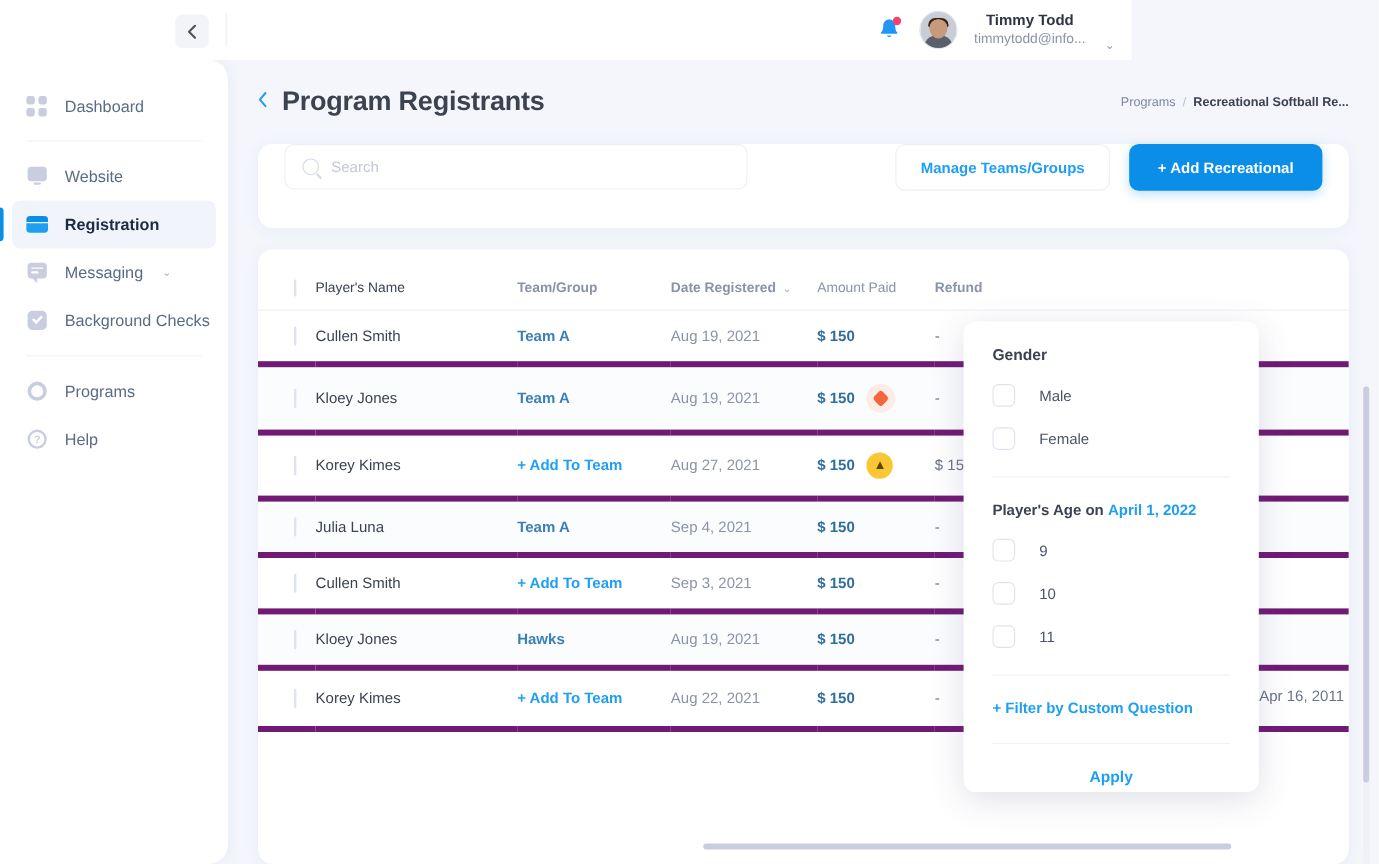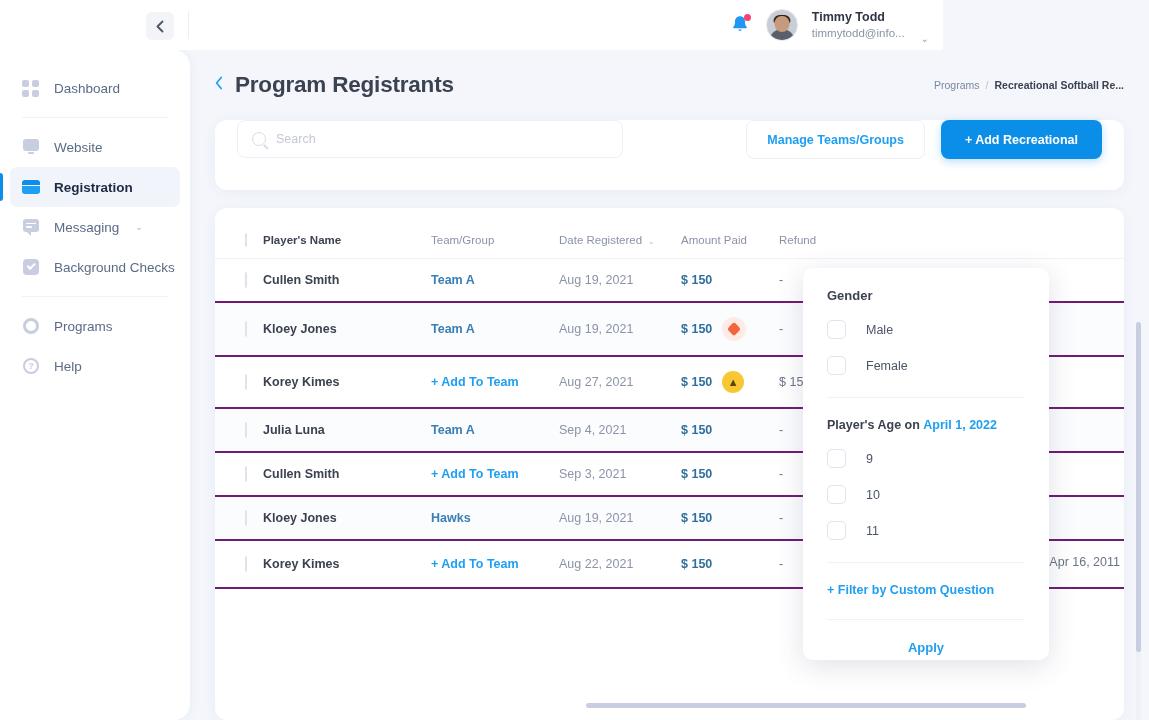--- a/index.html
+++ b/index.html
@@ -8,21 +8,21 @@
     font-family: "Liberation Sans", sans-serif;
     background: #ffffff;
     overflow: hidden;
   }
   #app { position: relative; width: 1149px; height: 720px; background: #f4f6fc; }
 
   
   .topbar {
     position: absolute; top: 0; left: 0; width: 943px; height: 50px;
     background: #ffffff; z-index: 40;
-    display: flex; align-items: center;
+    display: flex; align-items: center; text-align: center;
   }
   .collapse-btn {
     position: absolute; left: 146px; top: 12px;
     width: 28px; height: 28px; border-radius: 6px; background: #f3f4f8;
     display: flex; align-items: center; justify-content: center;
     color: #4b5563; font-size: 14px; cursor: pointer;
   }
   .topbar-divider {
     position: absolute; left: 188px; top: 11px; width: 1px; height: 28px;
     background: #eceef4;
@@ -136,29 +136,29 @@
   .table-title { font-size: 15px; font-weight: 800; color:#3b4250; }
   .filters-btn {
     margin-left:auto; height:36px; padding: 0 17px; background:#f4f7fd; border:0; border-radius:8px;
     color:#1e9ff2; font-size:12.5px; font-weight:700; cursor:pointer; font-family:inherit;
     display:flex; align-items:center; gap:18px;
   }
   .filters-caret { font-size:10px; color:#1e9ff2; }
 
   table { width:100%; border-collapse: collapse; margin-top: 14px; table-layout: fixed; }
   thead th {
-    font-size:11.5px; font-weight:400; color:#8b93a7; text-align:left;
+    font-size:11.5px; font-weight:700; color:#8b93a7; text-align:left;
     padding: 12px 0; border-bottom:1px solid #f0f2f8; white-space:nowrap;
   }
   tbody td {
-    font-size:12.5px; padding: 14px 0; border-bottom:2px solid #701a75; white-space:nowrap;
+    font-size:12.5px; padding: 14px 0; border-bottom:5px solid #701a75; white-space:nowrap;
   }
   tbody tr:nth-child(even) td { background: #fbfcfe; }
   .c-check{width:48px; padding-left:30px !important;}
-  .c-name{width:168px; font-weight:700; color:#3b4250;}
+  .c-name{width:168px; font-weight:400; color:#3b4250;}
   .c-team{width:128px;}
   .c-date{width:122px; color:#8b93a7;}
   .c-paid{width:98px; font-weight:700; color:#2f6f9e;}
   .c-refund{width:96px; color:#6b7487;}
   .c-extra{width:auto;}
   .cbox { width:17px; height:17px; border:1.4px solid #dfe3ee; border-radius:4px; background:#fff; cursor:pointer;}
   .team-link { color:#1e9ff2; font-weight:700; cursor:pointer; }
   .team-name { color:#3a7fb5; font-weight:700; }
   .paid-wrap { display:flex; align-items:center; gap:10px; }
   .badge-tag {

